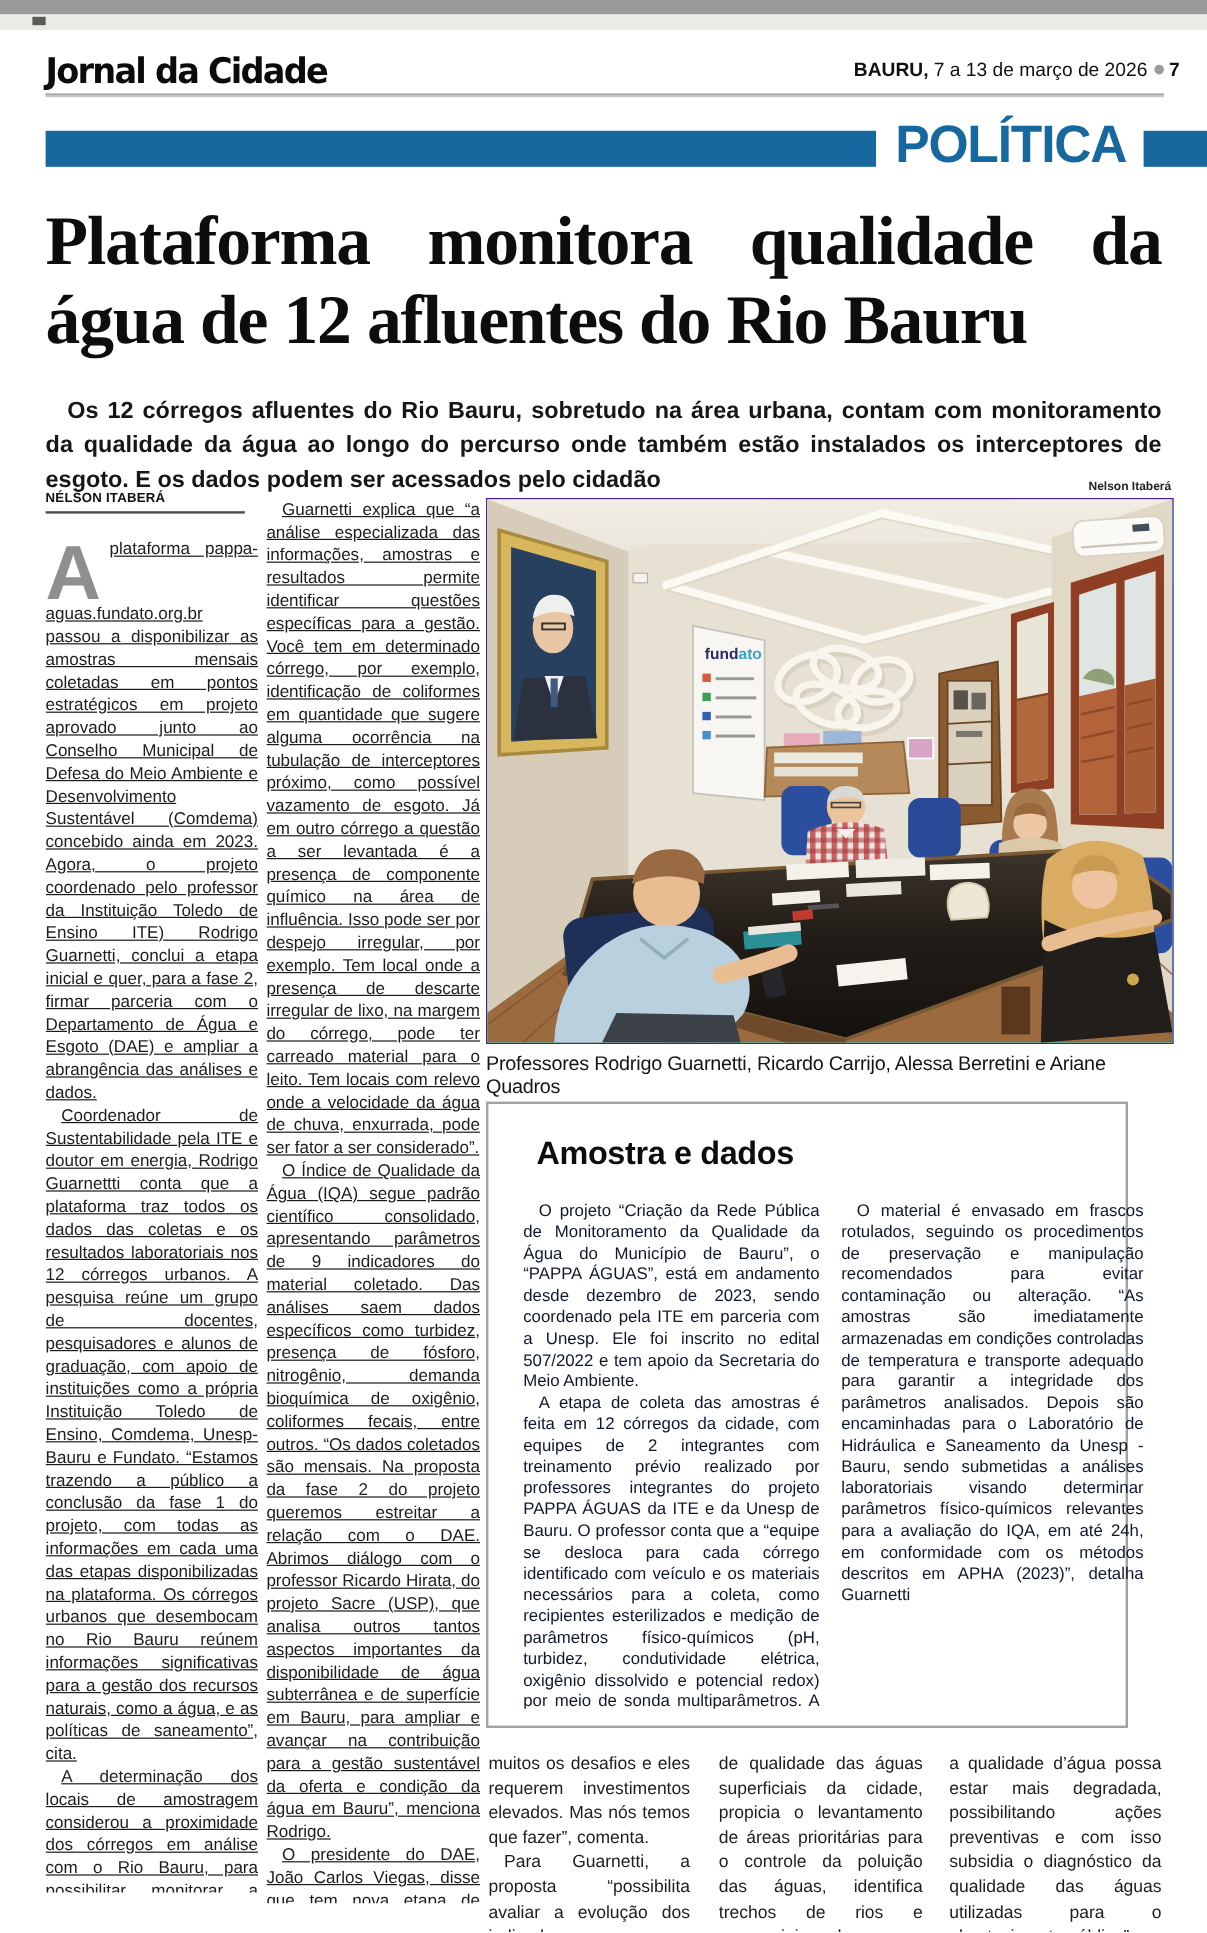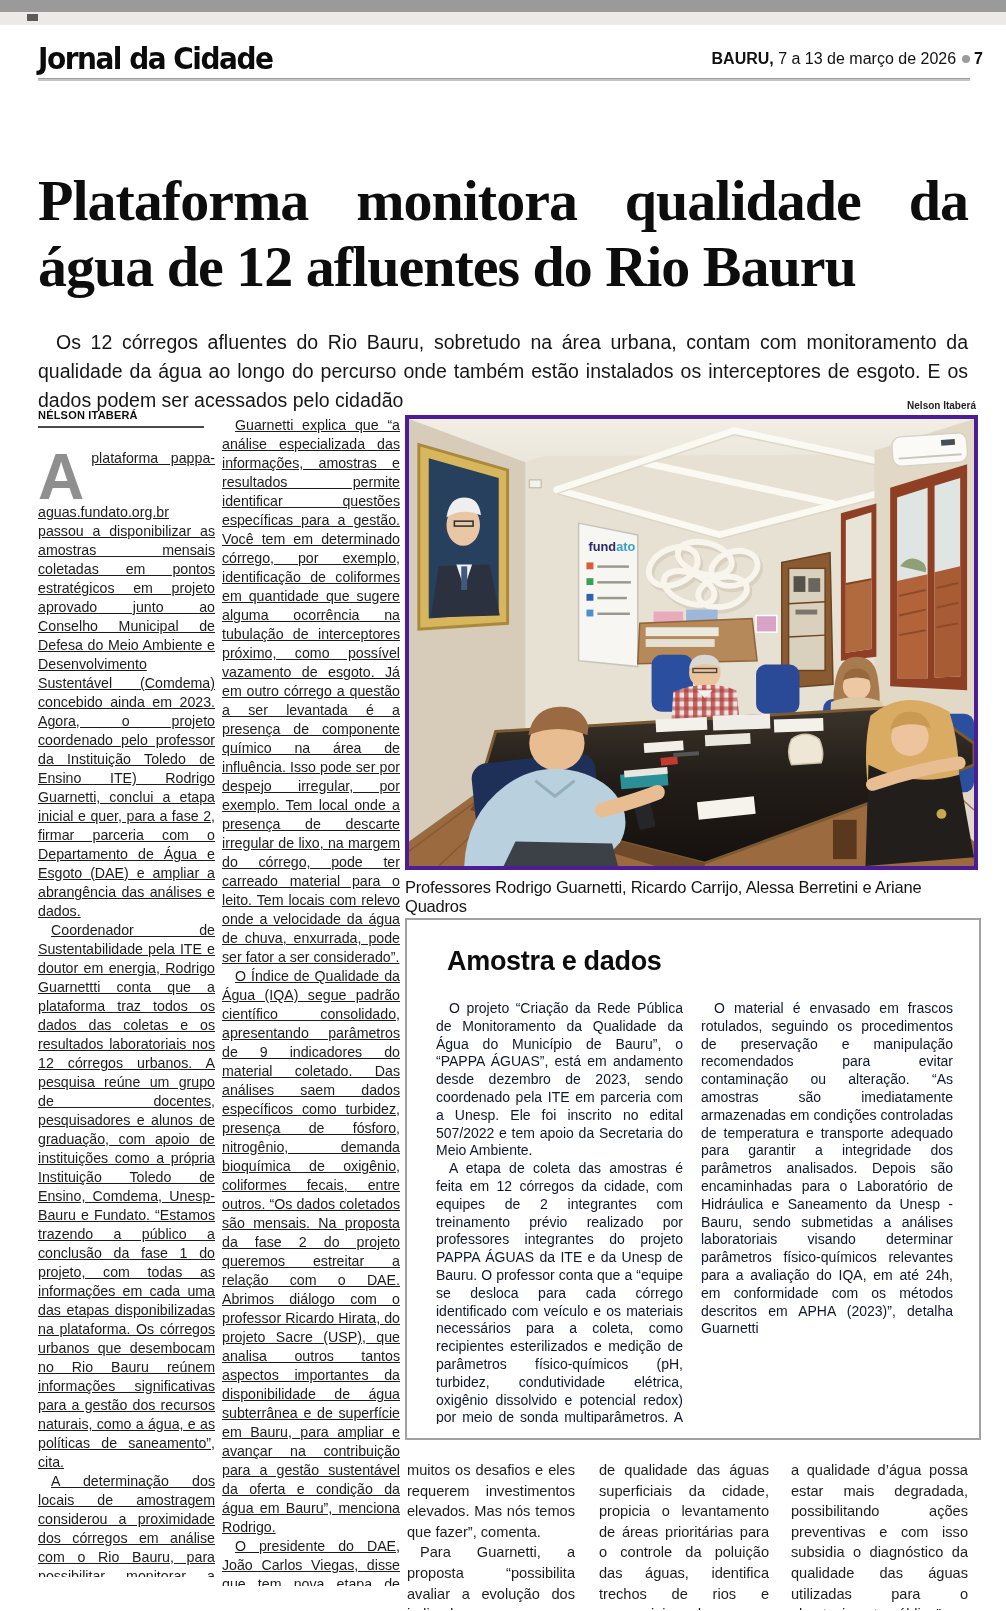--- a/index.html
+++ b/index.html
@@ -36,21 +36,21 @@
 
   
   .headline {
     position:absolute; left:38px; top:156px; width:930px;
     font-family:"Liberation Serif", serif; font-weight:bold;
     font-size:58px; line-height:66px; letter-spacing:-1px; color:#0d0d0d;
     text-align:justify;
   }
   .subheadline {
     position:absolute; left:38px; top:316px; width:930px;
-    font-weight:normal; font-size:19.5px; line-height:29px; color:#161616;
+    font-weight:bold; font-size:19.5px; line-height:29px; color:#161616;
     text-align:justify; text-indent:18px;
   }
 
   
   .byline {
     position:absolute; left:38px; top:397px; width:166px;
     font-weight:bold; font-size:11px; color:#0f0f0f;
     padding-bottom:5px; border-bottom:2px solid #4a4a4a; letter-spacing:.2px;
   }
 
@@ -66,31 +66,31 @@
     float:left; font-size:64px; line-height:52px; font-weight:bold;
     color:#8f8f8f; margin:2px 7px 0 0; font-family:"Liberation Sans", sans-serif;
   }
 
   
   .photo-credit {
     position:absolute; right:30px; top:388px; font-size:10px; font-weight:bold; color:#222;
   }
   .photo-frame {
     position:absolute; left:405px; top:403px; width:573px; height:455px;
-    border:4px solid #4c1d95; background:#5eead4; overflow:hidden;
+    border:1px solid #4c1d95; background:#5eead4; overflow:hidden;
   }
   .photo-frame svg { display:block; width:100%; height:100%; }
   .photo-caption {
     position:absolute; left:405px; top:866px; width:573px;
     font-size:16.5px; color:#141414; letter-spacing:-.2px;
   }
 
   
   .storybox {
-    position:absolute; left:405px; top:906px; width:576px; height:522px;
+    position:absolute; left:405px; top:906px; width:535px; height:522px;
     border:2px solid #a2a2a2; background:#fff;
   }
   .storybox-title {
     position:absolute; left:40px; top:26px; font-size:27px; font-weight:bold; color:#0d0d0d;
     letter-spacing:-.3px;
   }
   .boxcol {
     position:absolute; top:80px; width:247px; height:424px;
     font-size:14px; line-height:17.8px; text-align:justify; color:#0f172a;
     hyphens:auto; -webkit-hyphens:auto; overflow:hidden;
@@ -115,20 +115,25 @@
 
 <div id="sheet">
 
   <div class="scan-strip"></div>
   <div class="scan-mark"></div>
 
   <div class="brand">Jornal da Cidade</div>
   <div class="dateline"><b>BAURU,</b><span> 7 a 13 de março de 2026</span><span class="dot"></span><span class="pageno">7</span></div>
   <div class="header-rule"></div>
 
+  <div class="section-band">
+    <div class="band-left"></div>
+    <div class="section-title">POLÍTICA</div>
+    <div class="band-right"></div>
+  </div>
 
   <div class="headline">Plataforma monitora qualidade da água de 12 afluentes do Rio Bauru</div>
   <div class="subheadline">Os 12 córregos afluentes do Rio Bauru, sobretudo na área urbana, contam com monitoramento da qualidade da água ao longo do percurso onde também estão instalados os interceptores de esgoto. E os dados podem ser acessados pelo cidadão</div>
 
   <div class="byline">NÉLSON ITABERÁ</div>
 
   <div id="col1" class="bodycol">
     <p><span class="dropcap">A</span><span>plataforma pappa-aguas.fundato.org.br passou a disponibilizar as amostras mensais coletadas em pontos estratégicos em projeto aprovado junto ao Conselho Municipal de Defesa do Meio Ambiente e Desenvolvimento Sustentável (Comdema) concebido ainda em 2023. Agora, o projeto coordenado pelo professor da Instituição Toledo de Ensino ITE) Rodrigo Guarnetti, conclui a etapa inicial e quer, para a fase 2, firmar parceria com o Departamento de Água e Esgoto (DAE) e ampliar a abrangência das análises e dados.</span></p>
     <p class="ind">Coordenador de Sustentabilidade pela ITE e doutor em energia, Rodrigo Guarnettti conta que a plataforma traz todos os dados das coletas e os resultados laboratoriais nos 12 córregos urbanos. A pesquisa reúne um grupo de docentes, pesquisadores e alunos de graduação, com apoio de instituições como a própria Instituição Toledo de Ensino, Comdema, Unesp-Bauru e Fundato. “Estamos trazendo a público a conclusão da fase 1 do projeto, com todas as informações em cada uma das etapas disponibilizadas na plataforma. Os córregos urbanos que desembocam no Rio Bauru reúnem informações significativas para a gestão dos recursos naturais, como a água, e as políticas de saneamento”, cita.</p>
     <p class="ind">A determinação dos locais de amostragem considerou a proximidade dos córregos em análise com o Rio Bauru, para possibilitar monitorar a contribuição de poluentes de cada córrego de forma individualizada. Além disso, a seleção dos pontos de coleta também levou em consideração a proximidade com os interceptores de esgoto instalados no município, para ampliar a abordagem e avaliação da qualidade da água do municipio.</p>

